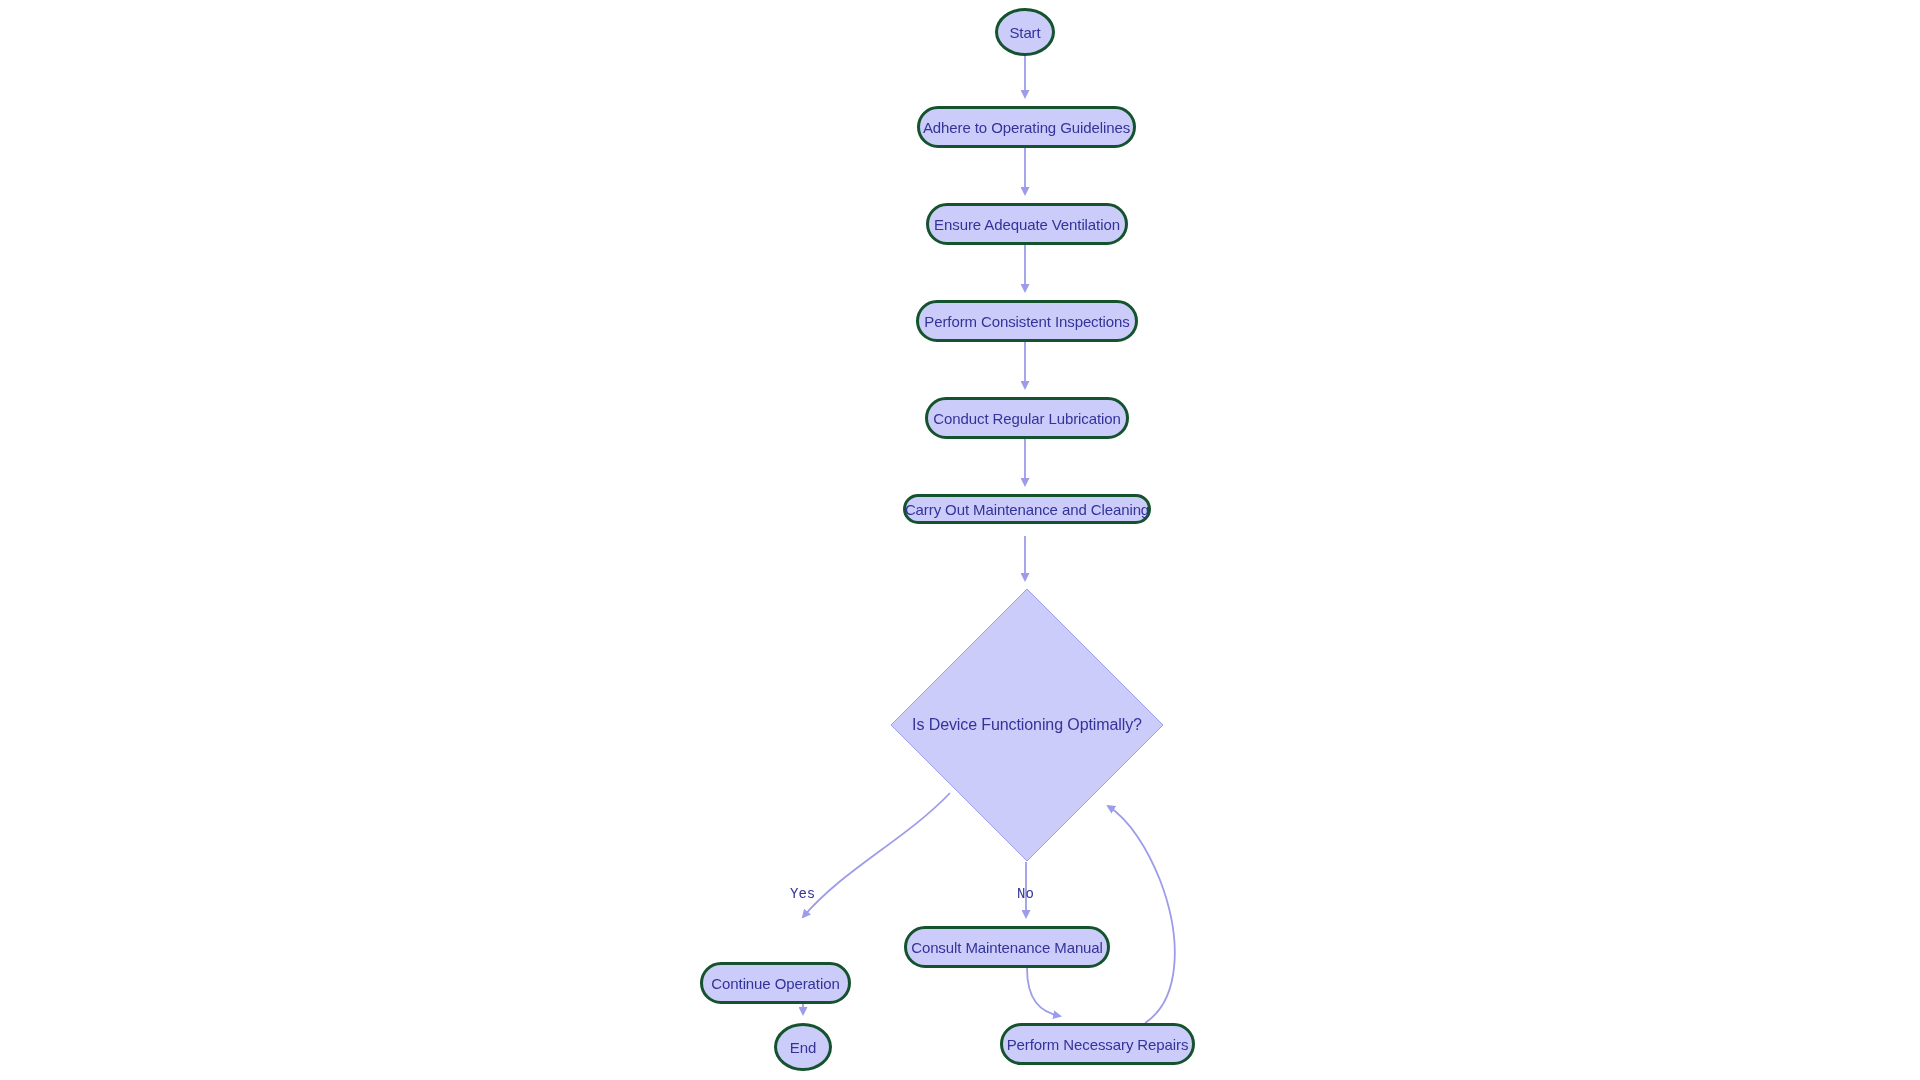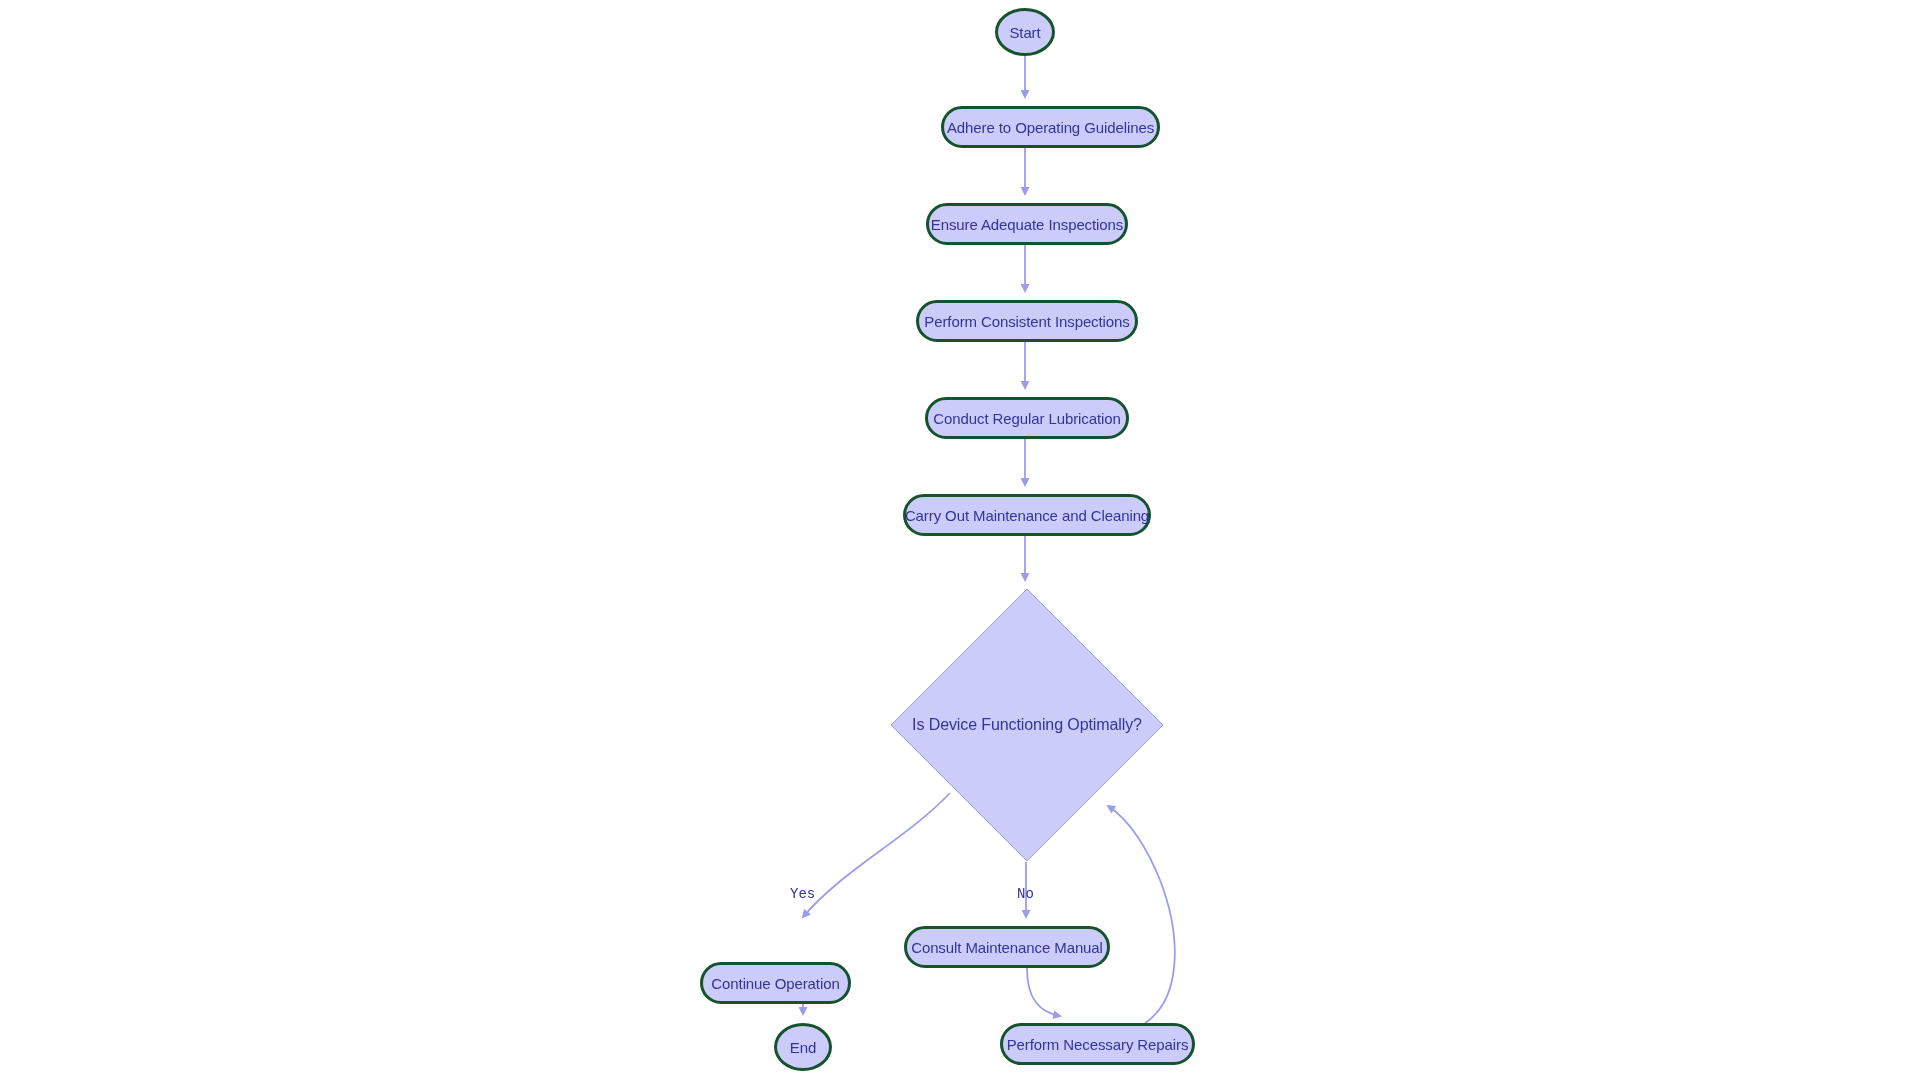--- a/index.html
+++ b/index.html
@@ -102,37 +102,37 @@
 
     <path d="M1027,968 C1027,1000 1040,1012 1060,1016" stroke="#9c9cea" stroke-width="1.8" fill="none" marker-end="url(#arrowhead)"></path>
 
     <path d="M1145,1023 C1180,1000 1183,940 1160,880 C1148,850 1130,820 1108,806" stroke="#9c9cea" stroke-width="1.8" fill="none" marker-end="url(#arrowhead)"></path>
   </svg>
 
   <div class="node terminal" style="left:995px; top:8px; width:60px; height:48px;">
     <span>Start</span>
   </div>
 
-  <div class="node process" style="left:917px; top:106px; width:219px; height:42px;margin-left:24px;">
+  <div class="node process" style="left:917px; top:106px; width:219px; height:42px;">
     <span>Adhere to Operating Guidelines</span>
   </div>
 
   <div class="node process" style="left:926px; top:203px; width:202px; height:42px;">
-    <span>Ensure Adequate Inspections</span>
+    <span>Ensure Adequate Ventilation</span>
   </div>
 
   <div class="node process" style="left:916px; top:300px; width:222px; height:42px;">
     <span>Perform Consistent Inspections</span>
   </div>
 
   <div class="node process" style="left:925px; top:397px; width:204px; height:42px;">
     <span>Conduct Regular Lubrication</span>
   </div>
 
-  <div class="node process" style="left:903px; top:494px; width:248px; height:42px;">
+  <div class="node process" style="left:903px; top:494px; width:248px; height:30px;">
     <span>Carry Out Maintenance and Cleaning</span>
   </div>
 
   <div class="node decision" style="left:890px; top:588px; width:274px; height:274px;">
     <svg class="diamond-shape" viewBox="0 0 274 274" xmlns="http://www.w3.org/2000/svg" preserveAspectRatio="none">
       <polygon points="137,1 273,137 137,273 1,137" fill="#ccccfb" stroke="#9c9cea" stroke-width="1"></polygon>
     </svg>
     <span class="decision-label">Is Device Functioning Optimally?</span>
   </div>
 

